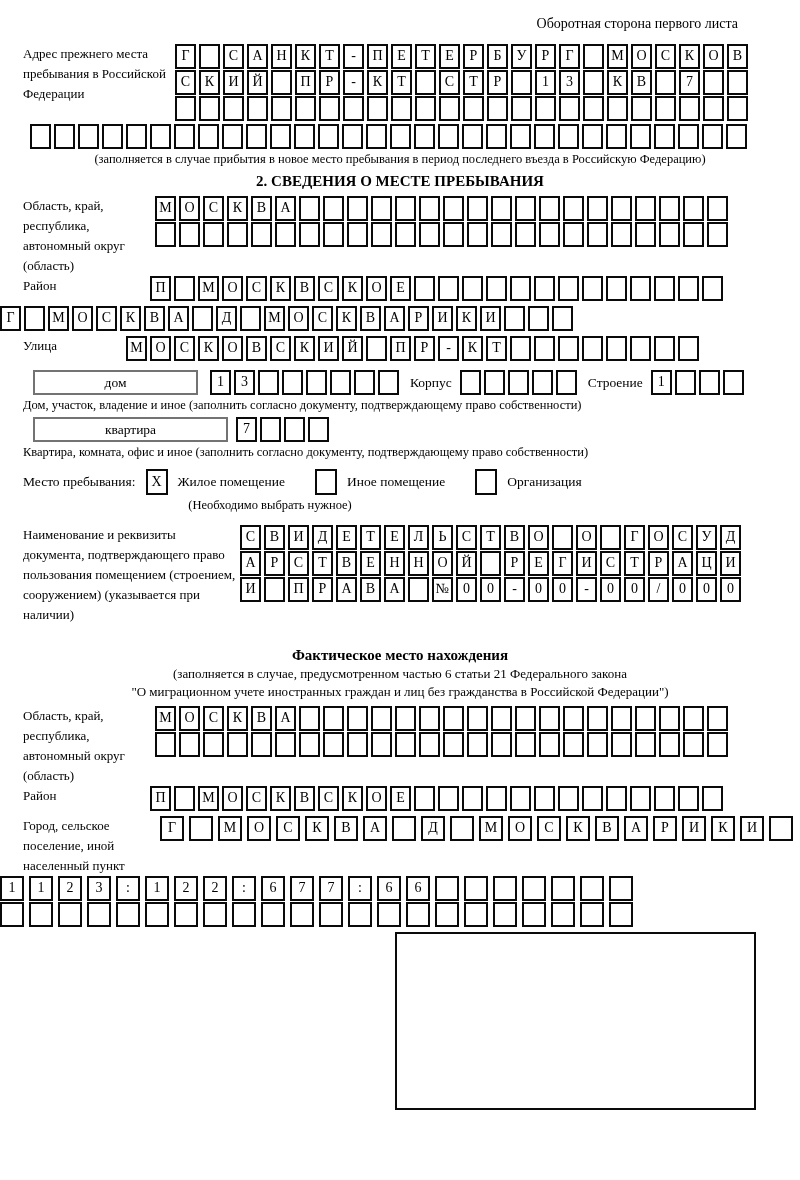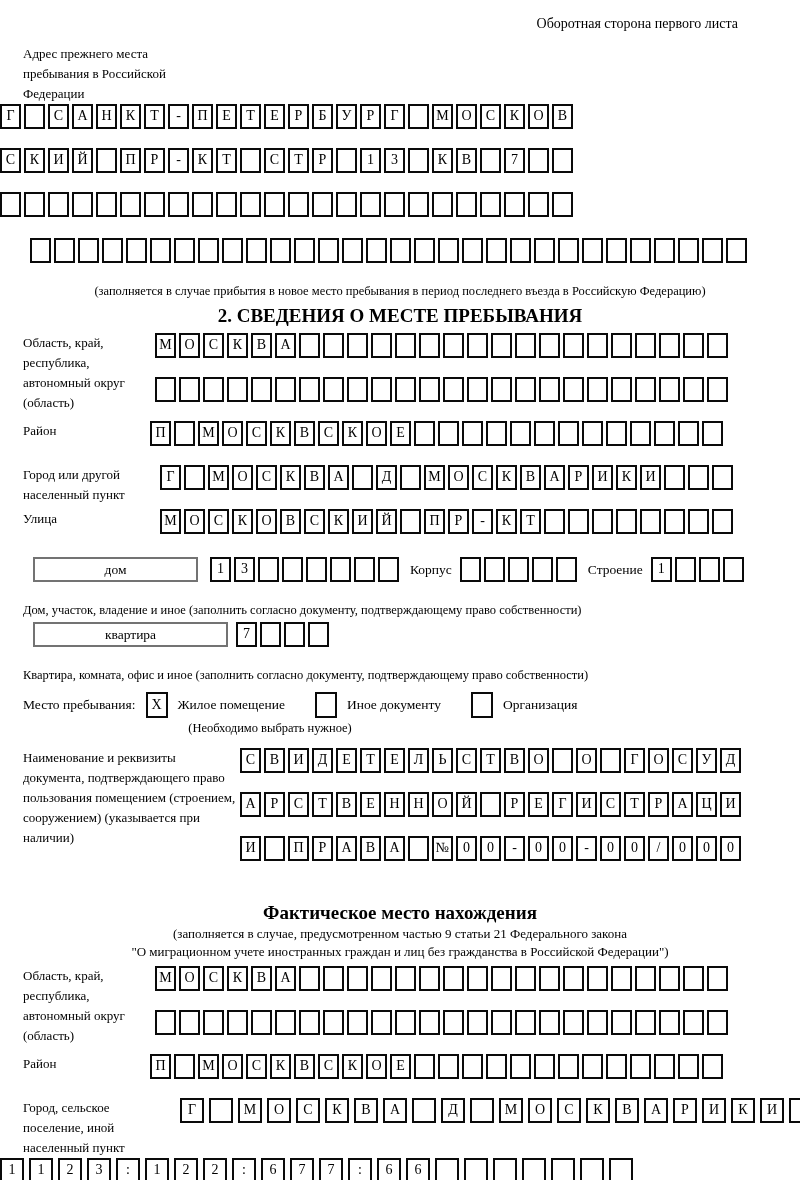--- a/index.html
+++ b/index.html
@@ -4,43 +4,43 @@
 <style>
   html,body{margin:0;padding:0;}
   body{
     width:800px;height:1180px;overflow:hidden;background:#ffffff;color:#000;
     font-family:"Liberation Serif",serif;position:relative;
   }
   .note-top{padding:16px 62px 0 0;text-align:right;font-size:14px;}
   .field{display:flex;align-items:flex-start;}
   .lbl{box-sizing:border-box;padding-left:23px;flex-shrink:0;font-size:13px;line-height:20px;}
   .rows{flex:1;}
-  .cellrow{height:44px;white-space:nowrap;}
+  .cellrow{height:26px;white-space:nowrap;}
   .cell{
     box-sizing:border-box;display:inline-block;width:21px;height:25px;
     border:2px solid #0a0a0a;margin-right:3px;font-size:14px;line-height:20px;
     text-align:center;vertical-align:top;background:#fff;
   }
   .cell.w{width:24px;margin-right:5px;}
   .caption{font-size:12.5px;text-align:center;margin-top:2px;}
-  .sec-title{font-size:19px;font-weight:bold;text-align:center;margin-top:6px;}
+  .sec-title{font-size:15px;font-weight:bold;text-align:center;margin-top:6px;}
   .houserow{margin:4px 0 0 33px;display:flex;align-items:flex-start;}
   .namedbox{box-sizing:border-box;height:25px;border:2px solid #737373;text-align:center;font-size:13.5px;line-height:21px;flex-shrink:0;}
   .inl-lbl{font-size:13.5px;line-height:25px;padding:0 8px;white-space:nowrap;}
   .cap-left{font-size:12.5px;margin:2px 0 0 23px;}
   .stayrow{margin:8px 0 0 23px;display:flex;align-items:center;font-size:13.5px;height:28px;}
   .cb{box-sizing:border-box;width:22px;height:26px;border:2px solid #0a0a0a;display:inline-block;text-align:center;line-height:22px;font-size:14px;flex-shrink:0;}
   .stay-lbl{margin-right:10px;}
   .opt{margin:0 30px 0 10px;}
   .stay-cap{width:540px;text-align:center;font-size:12.5px;margin-top:2px;}
-  #prev-field{margin-top:12px;flex-direction:column;}
+  #prev-field{margin-top:12px;}
   #overflow-row{margin:2px 0 0 30px;}
   #region-field,#a-region-field{margin-top:6px;min-height:70px;}
   #district-field,#city-field,#street-field,#a-district-field{min-height:30px;}
-  #a-city-field{min-height:48px;gap:20px;}
+  #a-city-field{min-height:48px;}
   #document-field{margin-top:12px;}
   .fact-title{margin-top:22px;}
   .fact-cap{margin-top:2px;font-size:13px;}
   .bigbox{margin:4px 0 0 395px;width:357px;height:174px;border:2px solid #0a0a0a;background:#fff;}
 </style>
 </head>
 <body>
 
 <div class="note-top">Оборотная сторона первого листа</div>
 
@@ -66,28 +66,27 @@
 </div>
 
 <div class="field" id="district-field">
   <div class="lbl" style="width:150px">Район</div>
   <div class="rows">
     <div class="cellrow"><span class="cell">П</span><span class="cell"></span><span class="cell">М</span><span class="cell">О</span><span class="cell">С</span><span class="cell">К</span><span class="cell">В</span><span class="cell">С</span><span class="cell">К</span><span class="cell">О</span><span class="cell">Е</span><span class="cell"></span><span class="cell"></span><span class="cell"></span><span class="cell"></span><span class="cell"></span><span class="cell"></span><span class="cell"></span><span class="cell"></span><span class="cell"></span><span class="cell"></span><span class="cell"></span><span class="cell"></span><span class="cell"></span></div>
   </div>
 </div>
 
 <div class="field" id="city-field">
-  <div class="lbl" style="width:160px">Город или другой населенный пункт</div>
   <div class="rows">
     <div class="cellrow"><span class="cell">Г</span><span class="cell"></span><span class="cell">М</span><span class="cell">О</span><span class="cell">С</span><span class="cell">К</span><span class="cell">В</span><span class="cell">А</span><span class="cell"></span><span class="cell">Д</span><span class="cell"></span><span class="cell">М</span><span class="cell">О</span><span class="cell">С</span><span class="cell">К</span><span class="cell">В</span><span class="cell">А</span><span class="cell">Р</span><span class="cell">И</span><span class="cell">К</span><span class="cell">И</span><span class="cell"></span><span class="cell"></span><span class="cell"></span></div>
   </div>
 </div>
 
 <div class="field" id="street-field">
-  <div class="lbl" style="width:160px">Улица</div>
+  <div class="lbl" style="width:126px">Улица</div>
   <div class="rows">
     <div class="cellrow"><span class="cell">М</span><span class="cell">О</span><span class="cell">С</span><span class="cell">К</span><span class="cell">О</span><span class="cell">В</span><span class="cell">С</span><span class="cell">К</span><span class="cell">И</span><span class="cell">Й</span><span class="cell"></span><span class="cell">П</span><span class="cell">Р</span><span class="cell">-</span><span class="cell">К</span><span class="cell">Т</span><span class="cell"></span><span class="cell"></span><span class="cell"></span><span class="cell"></span><span class="cell"></span><span class="cell"></span><span class="cell"></span><span class="cell"></span></div>
   </div>
 </div>
 
 <div class="houserow">
   <div class="namedbox" style="width:165px">дом</div>
   <div class="cellrow" style="margin-left:12px"><span class="cell">1</span><span class="cell">3</span><span class="cell"></span><span class="cell"></span><span class="cell"></span><span class="cell"></span><span class="cell"></span><span class="cell"></span></div>
   <div class="inl-lbl">Корпус</div>
   <div class="cellrow"><span class="cell"></span><span class="cell"></span><span class="cell"></span><span class="cell"></span><span class="cell"></span></div>
@@ -100,37 +99,37 @@
   <div class="namedbox" style="width:195px">квартира</div>
   <div class="cellrow" style="margin-left:8px"><span class="cell">7</span><span class="cell"></span><span class="cell"></span><span class="cell"></span></div>
 </div>
 <div class="cap-left">Квартира, комната, офис и иное (заполнить согласно документу, подтверждающему право собственности)</div>
 
 <div class="stayrow">
   <span class="stay-lbl">Место пребывания:</span>
   <span class="cb">X</span>
   <span class="opt">Жилое помещение</span>
   <span class="cb"></span>
-  <span class="opt">Иное документу</span>
+  <span class="opt">Иное помещение</span>
   <span class="cb"></span>
   <span class="opt">Организация</span>
 </div>
 <div class="stay-cap">(Необходимо выбрать нужное)</div>
 
 <div class="field" id="document-field">
   <div class="lbl" style="width:240px">Наименование и реквизиты документа, подтверждающего право пользования помещением (строением, сооружением) (указывается при наличии)</div>
   <div class="rows">
     <div class="cellrow"><span class="cell">С</span><span class="cell">В</span><span class="cell">И</span><span class="cell">Д</span><span class="cell">Е</span><span class="cell">Т</span><span class="cell">Е</span><span class="cell">Л</span><span class="cell">Ь</span><span class="cell">С</span><span class="cell">Т</span><span class="cell">В</span><span class="cell">О</span><span class="cell"></span><span class="cell">О</span><span class="cell"></span><span class="cell">Г</span><span class="cell">О</span><span class="cell">С</span><span class="cell">У</span><span class="cell">Д</span></div>
     <div class="cellrow"><span class="cell">А</span><span class="cell">Р</span><span class="cell">С</span><span class="cell">Т</span><span class="cell">В</span><span class="cell">Е</span><span class="cell">Н</span><span class="cell">Н</span><span class="cell">О</span><span class="cell">Й</span><span class="cell"></span><span class="cell">Р</span><span class="cell">Е</span><span class="cell">Г</span><span class="cell">И</span><span class="cell">С</span><span class="cell">Т</span><span class="cell">Р</span><span class="cell">А</span><span class="cell">Ц</span><span class="cell">И</span></div>
     <div class="cellrow"><span class="cell">И</span><span class="cell"></span><span class="cell">П</span><span class="cell">Р</span><span class="cell">А</span><span class="cell">В</span><span class="cell">А</span><span class="cell"></span><span class="cell">№</span><span class="cell">0</span><span class="cell">0</span><span class="cell">-</span><span class="cell">0</span><span class="cell">0</span><span class="cell">-</span><span class="cell">0</span><span class="cell">0</span><span class="cell">/</span><span class="cell">0</span><span class="cell">0</span><span class="cell">0</span></div>
   </div>
 </div>
 
 <div class="sec-title fact-title">Фактическое место нахождения</div>
-<div class="caption fact-cap">(заполняется в случае, предусмотренном частью 9 статьи 21 Федерального закона</div>
+<div class="caption fact-cap">(заполняется в случае, предусмотренном частью 6 статьи 21 Федерального закона</div>
 <div class="caption fact-cap">"О миграционном учете иностранных граждан и лиц без гражданства в Российской Федерации")</div>
 
 <div class="field" id="a-region-field">
   <div class="lbl" style="width:155px">Область, край, республика, автономный округ (область)</div>
   <div class="rows">
     <div class="cellrow"><span class="cell">М</span><span class="cell">О</span><span class="cell">С</span><span class="cell">К</span><span class="cell">В</span><span class="cell">А</span><span class="cell"></span><span class="cell"></span><span class="cell"></span><span class="cell"></span><span class="cell"></span><span class="cell"></span><span class="cell"></span><span class="cell"></span><span class="cell"></span><span class="cell"></span><span class="cell"></span><span class="cell"></span><span class="cell"></span><span class="cell"></span><span class="cell"></span><span class="cell"></span><span class="cell"></span><span class="cell"></span></div>
     <div class="cellrow"><span class="cell"></span><span class="cell"></span><span class="cell"></span><span class="cell"></span><span class="cell"></span><span class="cell"></span><span class="cell"></span><span class="cell"></span><span class="cell"></span><span class="cell"></span><span class="cell"></span><span class="cell"></span><span class="cell"></span><span class="cell"></span><span class="cell"></span><span class="cell"></span><span class="cell"></span><span class="cell"></span><span class="cell"></span><span class="cell"></span><span class="cell"></span><span class="cell"></span><span class="cell"></span><span class="cell"></span></div>
   </div>
 </div>
 

